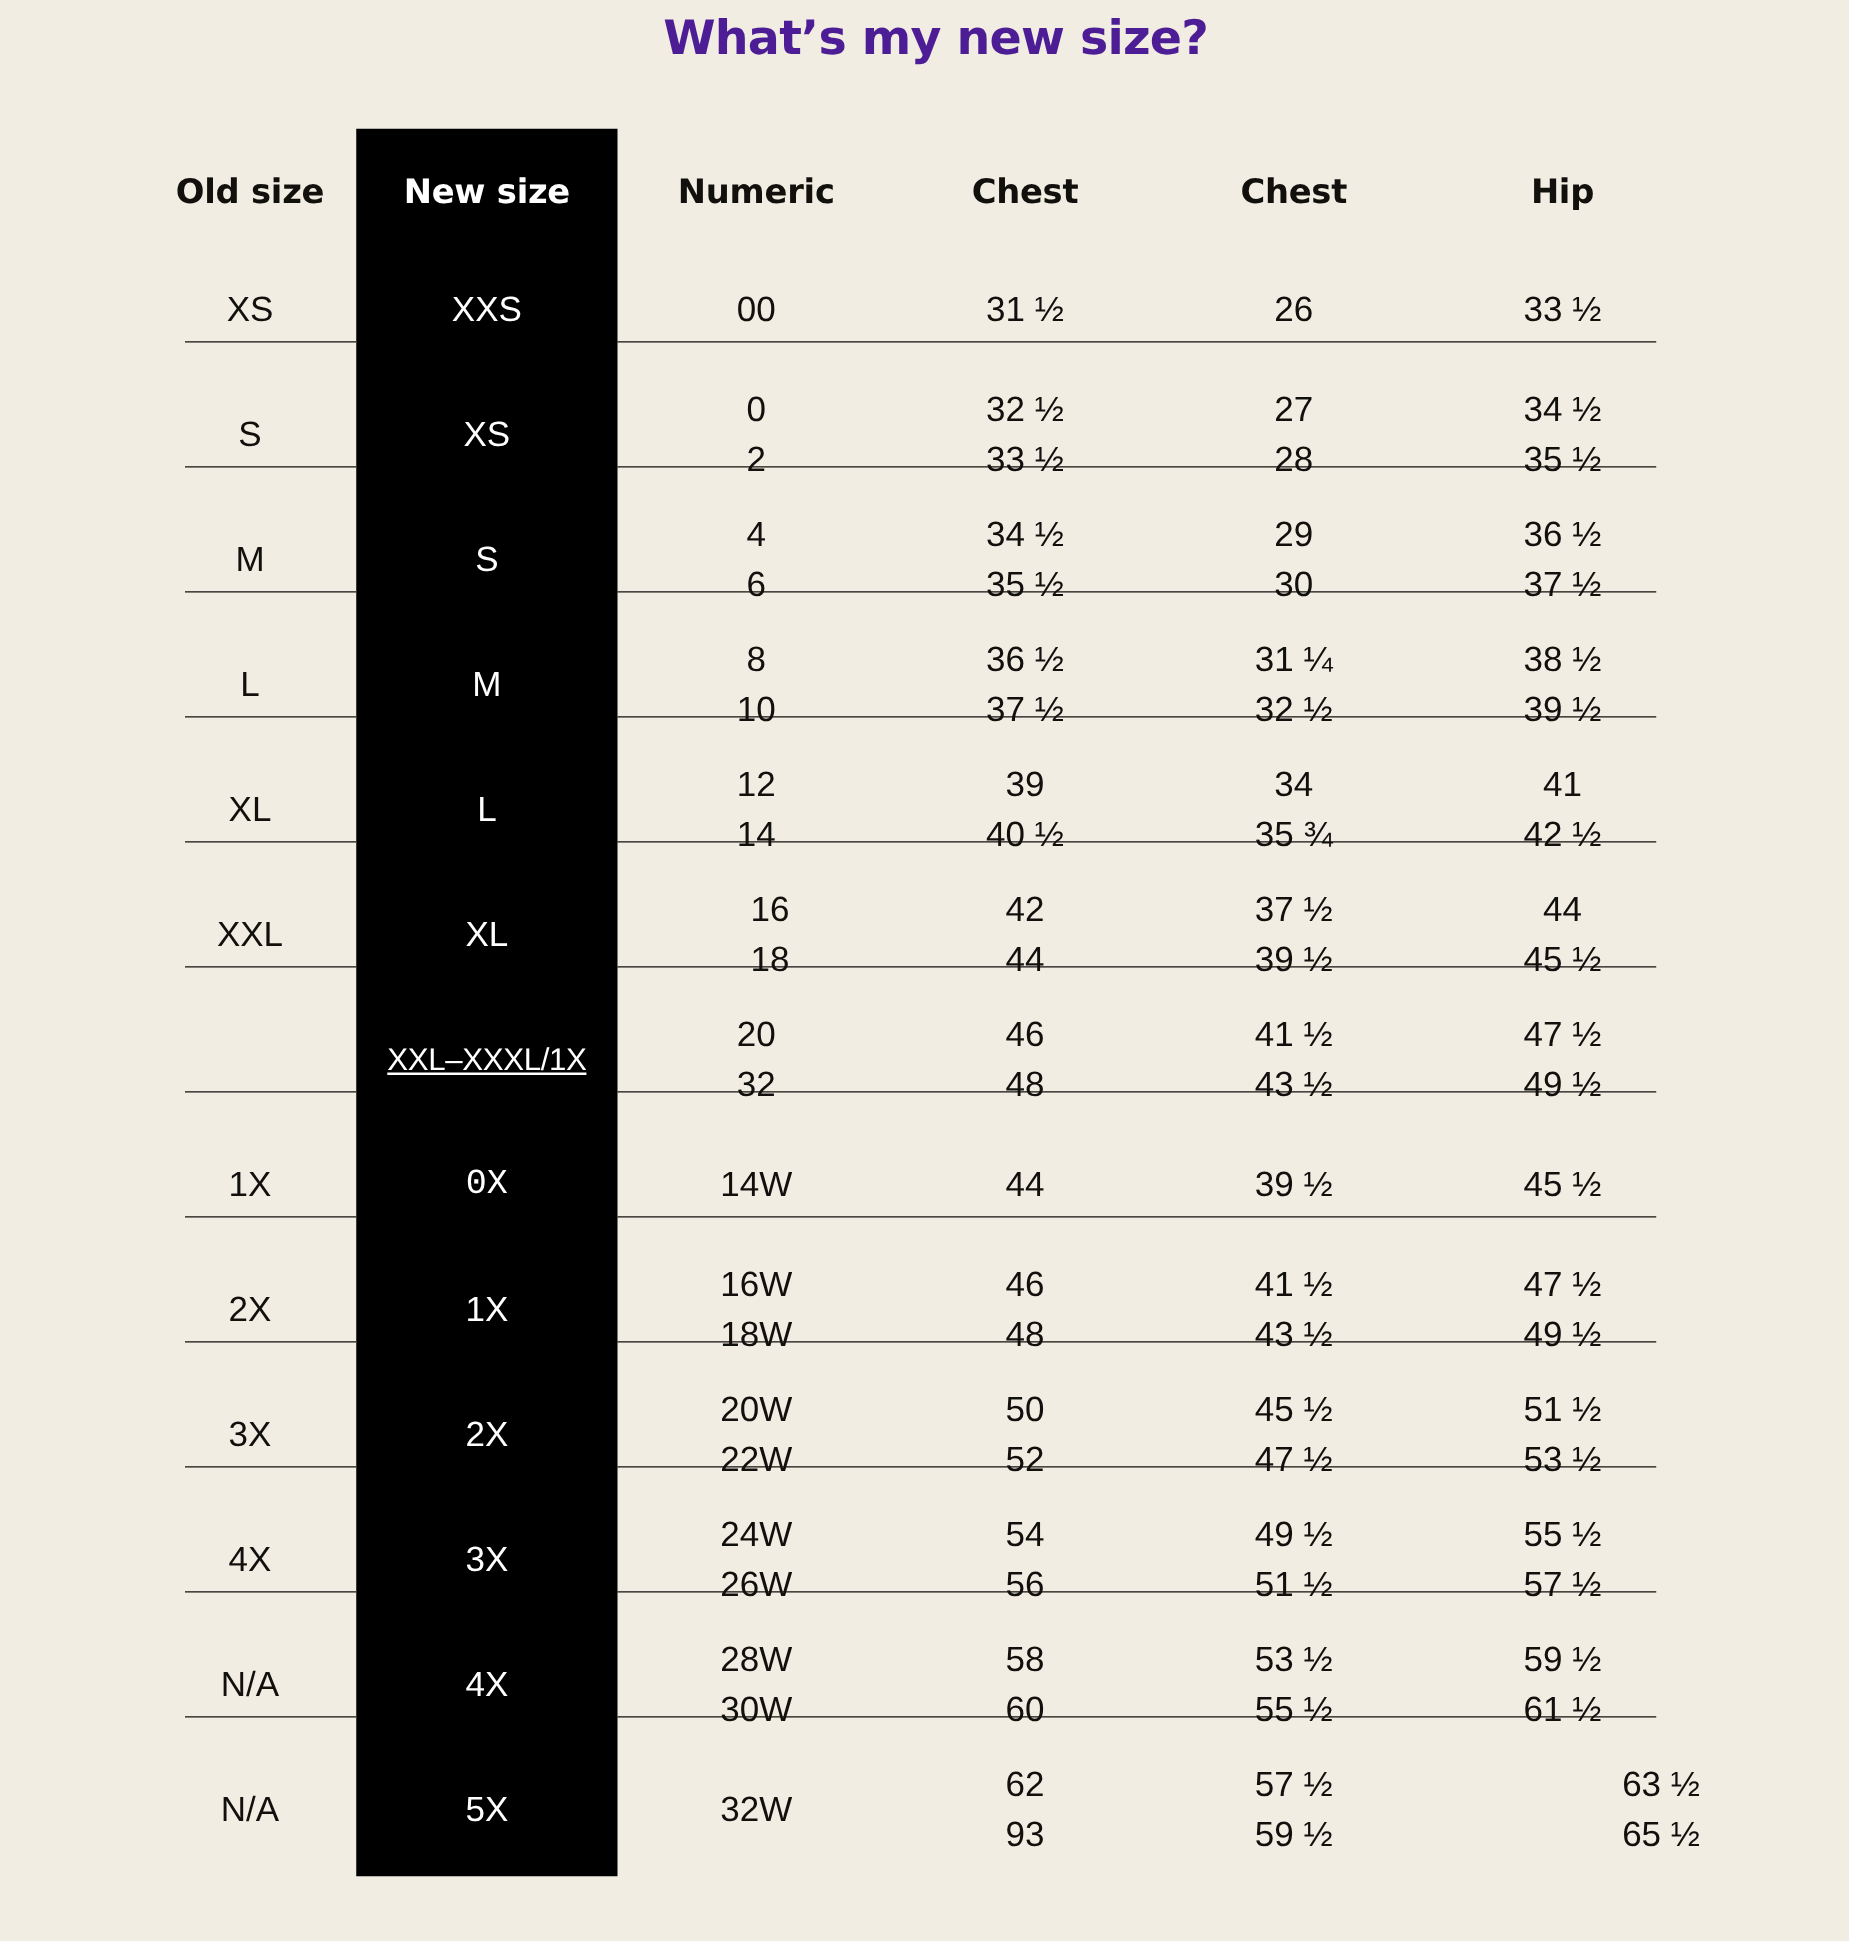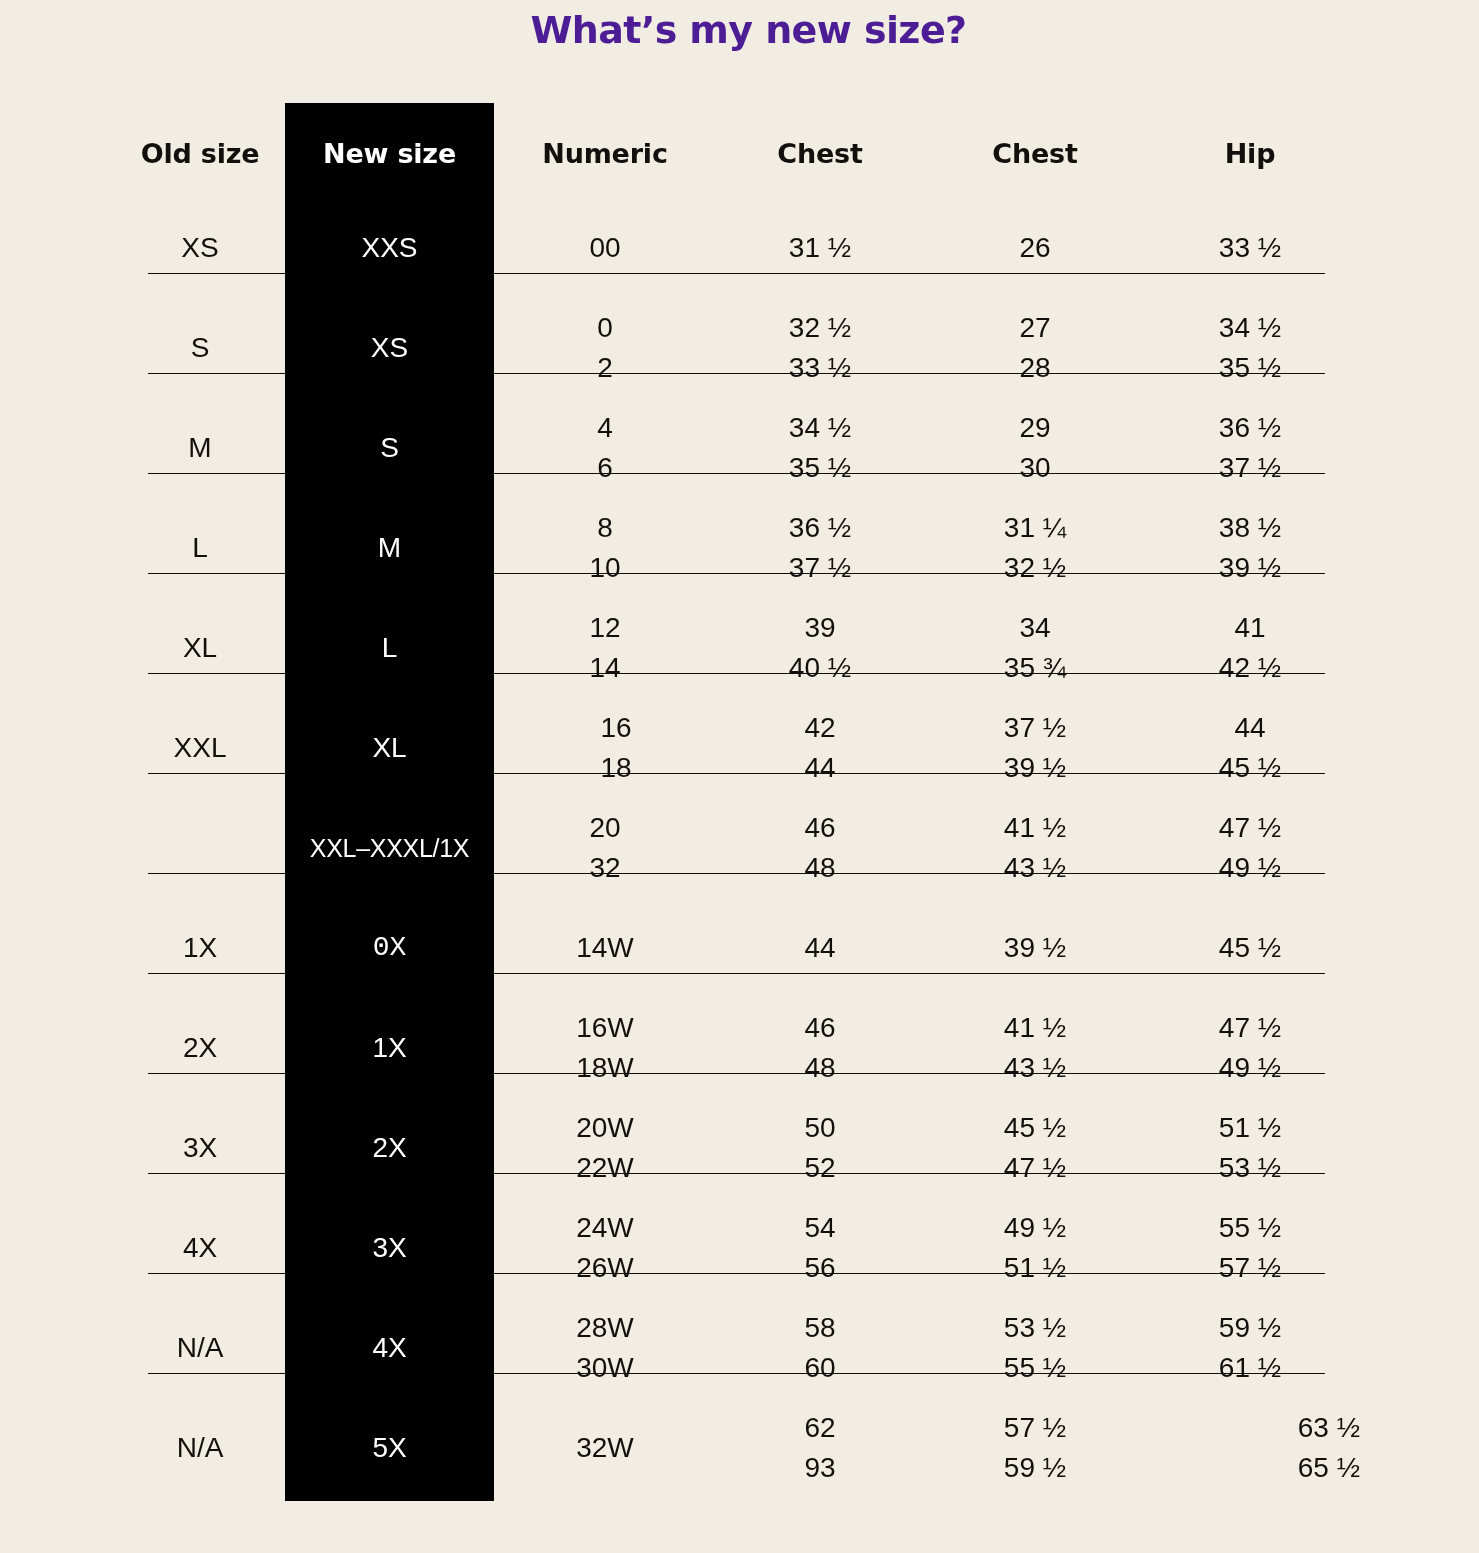--- a/index.html
+++ b/index.html
@@ -83,21 +83,21 @@
   .header-row .c-new .cell-inner { color: #ffffff; }
 
   
   .data-row .cell {
     font-size: 28px;
     font-weight: 400;
     line-height: 40px;
     color: #12100d;
   }
   .data-row .c-new .cell { color: #ffffff; }
-  .data-row .c-new .cell.small { font-size: 25px; letter-spacing: -0.3px; }
+  .data-row .c-new .cell.small { font-size: 25px; letter-spacing: -0.3px; text-decoration: underline; }
 
   .stack { display: flex; flex-direction: column; justify-content: center; }
   .stack .line { display: block; height: 40px; line-height: 40px; }
 
   
   .divider {
     position: absolute;
     height: 1px;
     background: #12100d;
     z-index: 3;

